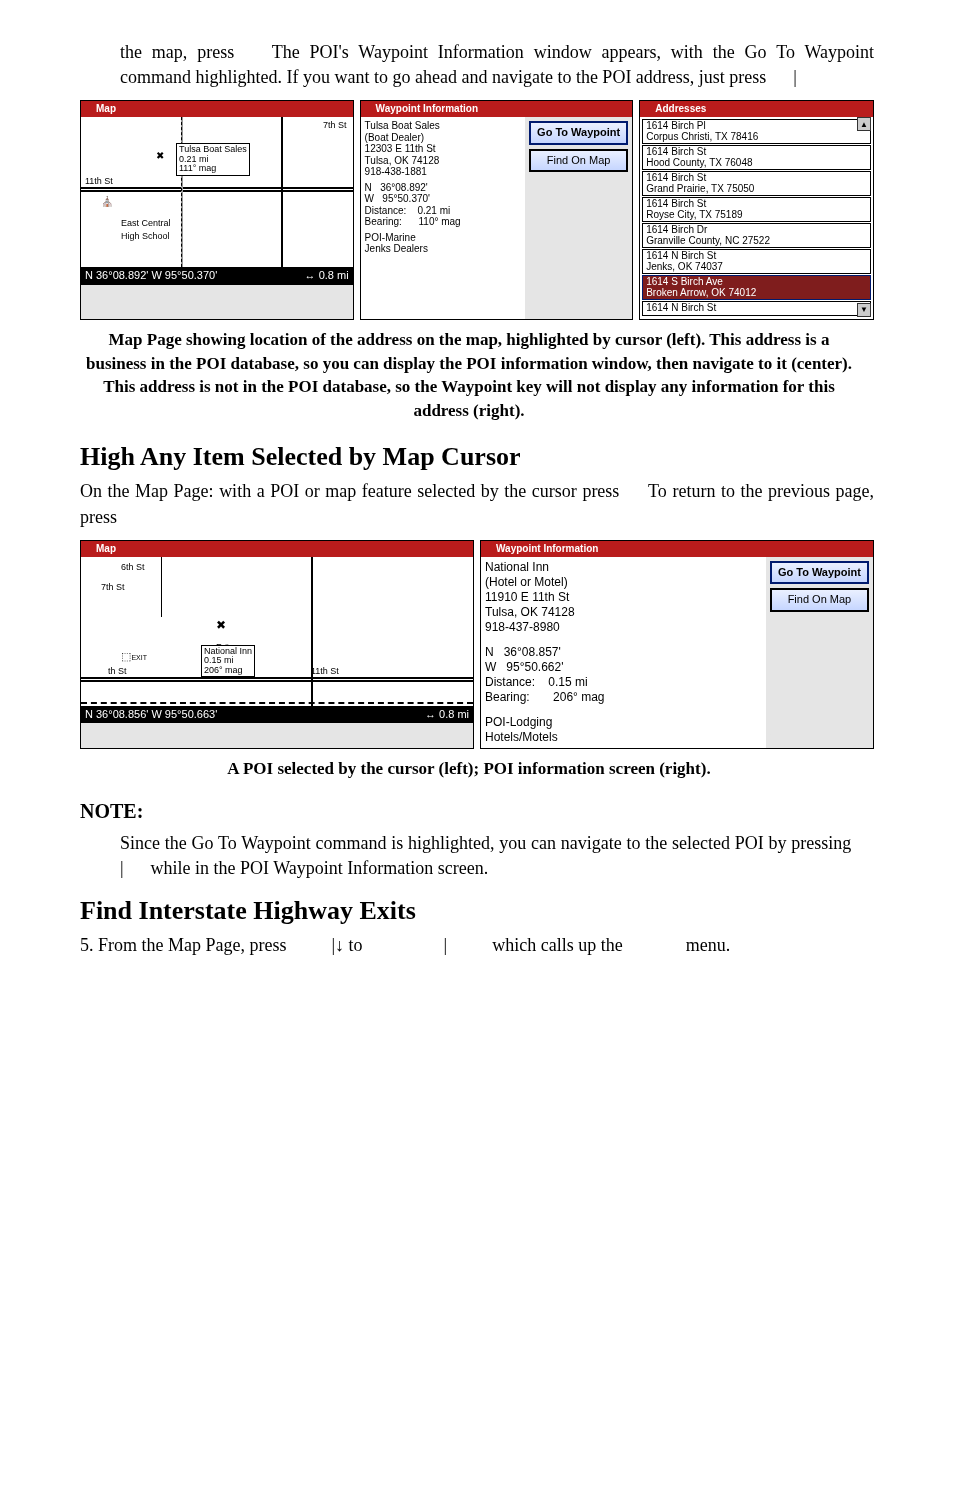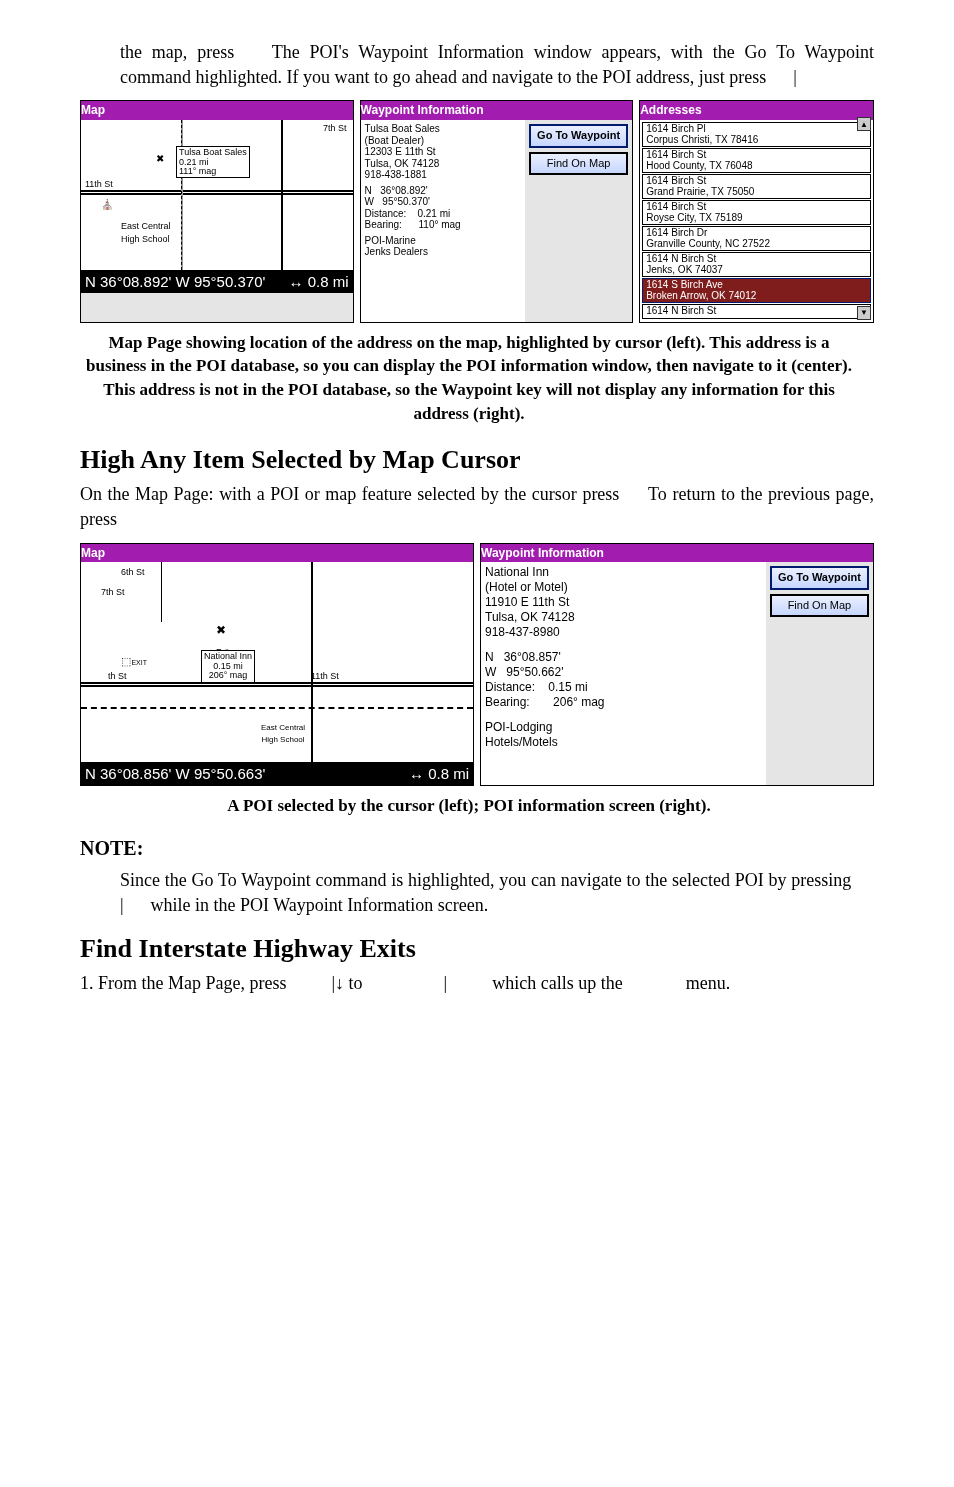--- a/index.html
+++ b/index.html
@@ -44,25 +44,25 @@
   }
   .panel {
     border: 1px solid #000;
     background: #e5e5e5;
     position: relative;
     font-family: Arial, sans-serif;
     font-size: 10px;
     color: #000;
   }
   .panel .titlebar {
-    background: #a21caf;
+    background: #b91c1c;
     color: #fff;
     font-weight: bold;
-    padding: 1px 0;
-    font-size: 12px;
+    padding: 1px 15px;
+    font-size: 10px;
   }
   .map-body {
     background: #fff;
     position: relative;
     height: 150px;
     overflow: hidden;
   }
   .map-body .line {
     position: absolute;
     background: #000;
@@ -76,21 +76,21 @@
     position: absolute;
     border: 1px solid #000;
     background: #fff;
     padding: 1px 2px;
     font-size: 9px;
     line-height: 1.05;
   }
   .map-status {
     background: #000;
     color: #fff;
-    font-size: 15px;
+    font-size: 11px;
     padding: 1px 4px;
     display: flex;
     justify-content: space-between;
   }
   .info-body {
     background: #fff;
     padding: 3px 4px;
     font-size: 10px;
     line-height: 1.15;
   }
@@ -221,21 +221,21 @@
 </div>
 
 <div class="caption">Map Page showing location of the address on the map, highlighted by cursor (left). This address is a business in the POI database, so you can display the POI information window, then navigate to it (center). This address is not in the POI database, so the Waypoint key will not display any information for this address (right).</div>
 
 <h2>High Any Item Selected by Map Cursor</h2>
 <div class="body-text">On the Map Page: with a POI or map feature selected by the cursor press   To return to the previous page, press</div>
 
 <div class="shot-row">
   <div class="panel" style="width:400px;">
     <div class="titlebar">Map</div>
-    <div class="map-body" style="height:200px;text-align:center;">
+    <div class="map-body" style="height:149px;">
       <div class="line" style="left:0;top:120px;width:100%;height:2px;"></div>
       <div class="line" style="left:0;top:123px;width:100%;height:2px;"></div>
       <div class="line" style="left:0;top:145px;width:100%;height:2px;border-top:2px dashed #000;background:none;"></div>
       <div class="line" style="left:230px;top:0;width:2px;height:100%;"></div>
       <div class="line" style="left:80px;top:0;width:1px;height:60px;"></div>
       <span class="map-street-label" style="left:40px;top:4px;">6th St</span>
       <span class="map-street-label" style="left:20px;top:24px;">7th St</span>
       <span class="map-street-label" style="left:4px;top:108px;margin-left:23px;">th St</span>
       <span class="map-street-label" style="left:230px;top:108px;">11th St</span>
       <span class="map-street-label" style="left:180px;top:160px;font-size:8px;white-space:pre;">East Central
@@ -278,13 +278,13 @@
     </div>
   </div>
 </div>
 
 <div class="caption">A POI selected by the cursor (left); POI information screen (right).</div>
 
 <div class="note-label">NOTE:</div>
 <div class="body-text indent">Since the Go To Waypoint command is highlighted, you can navigate to the selected POI by pressing   |   while in the POI Waypoint Information screen.</div>
 
 <h2>Find Interstate Highway Exits</h2>
-<div class="body-text">1. From the Map Page, press    |↓ to      |    which calls up the     menu.</div>
+<div class="body-text">5. From the Map Page, press    |↓ to      |    which calls up the     menu.</div>
 
 </body></html>

